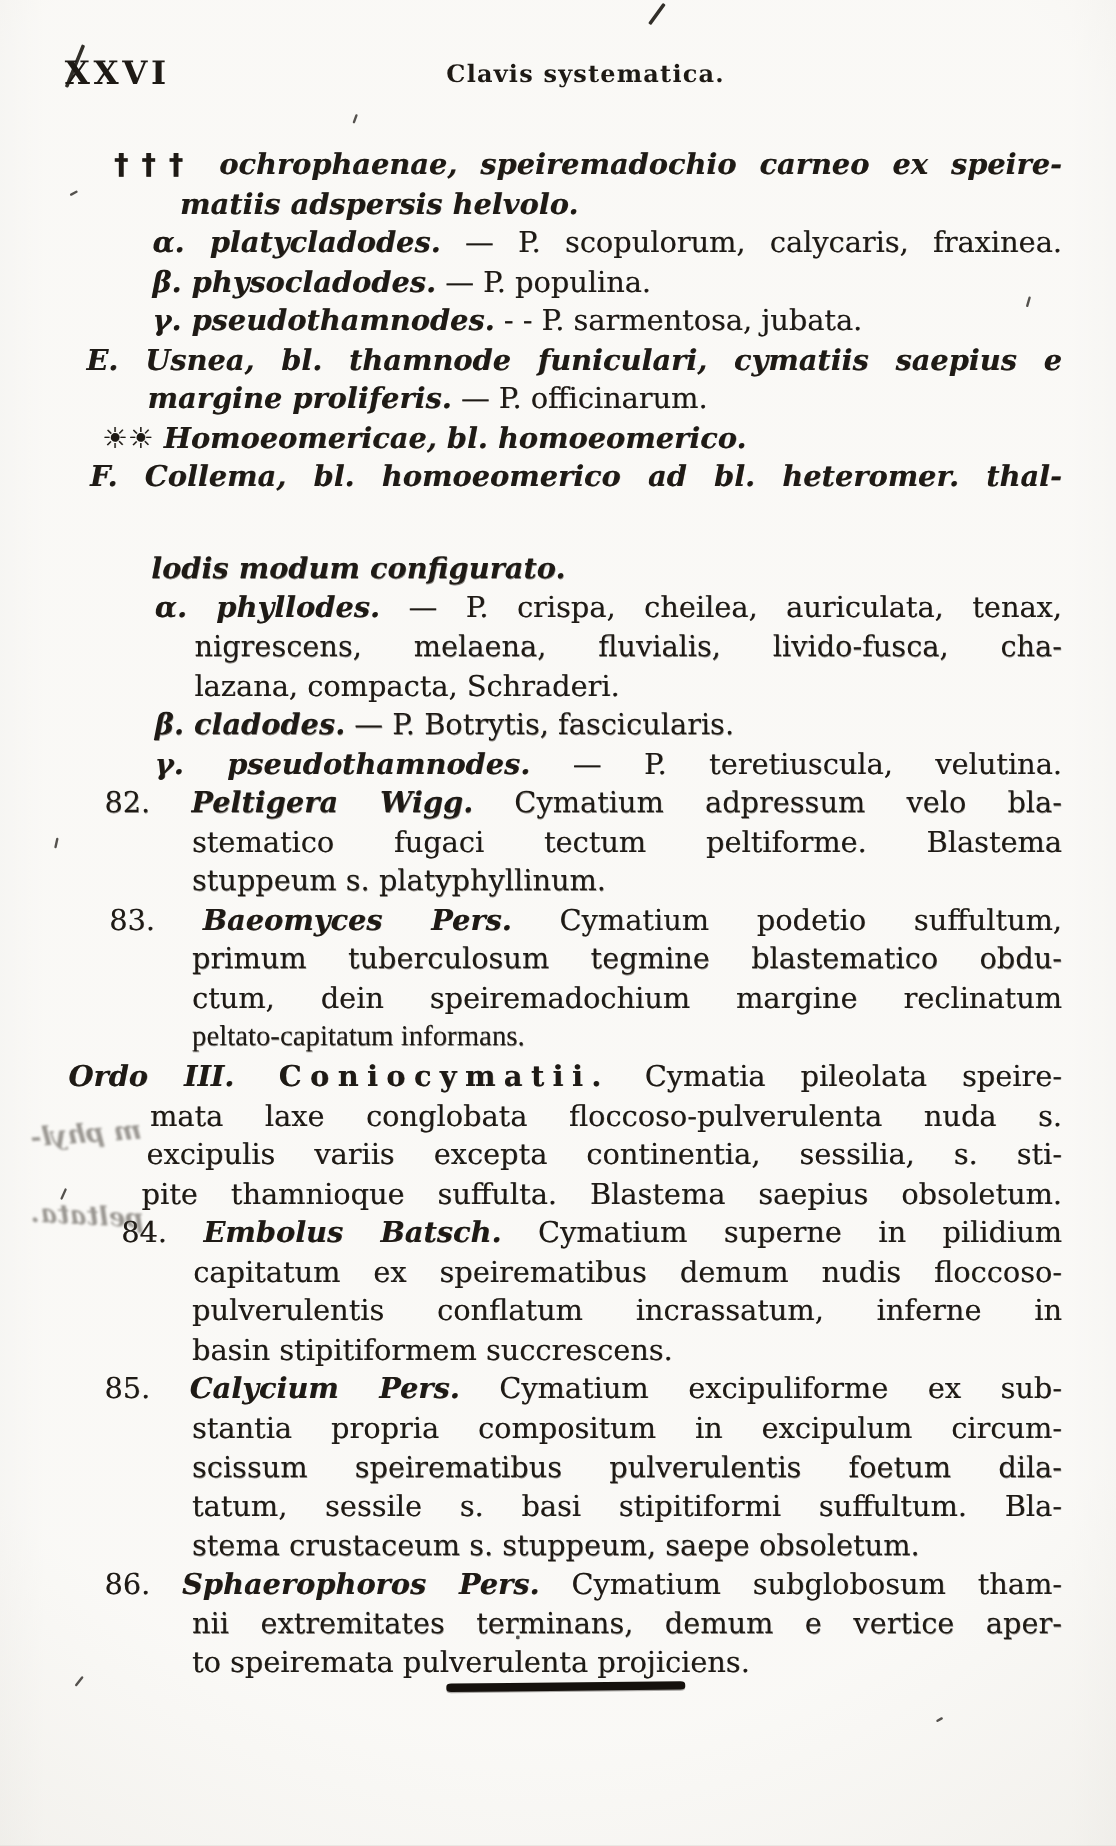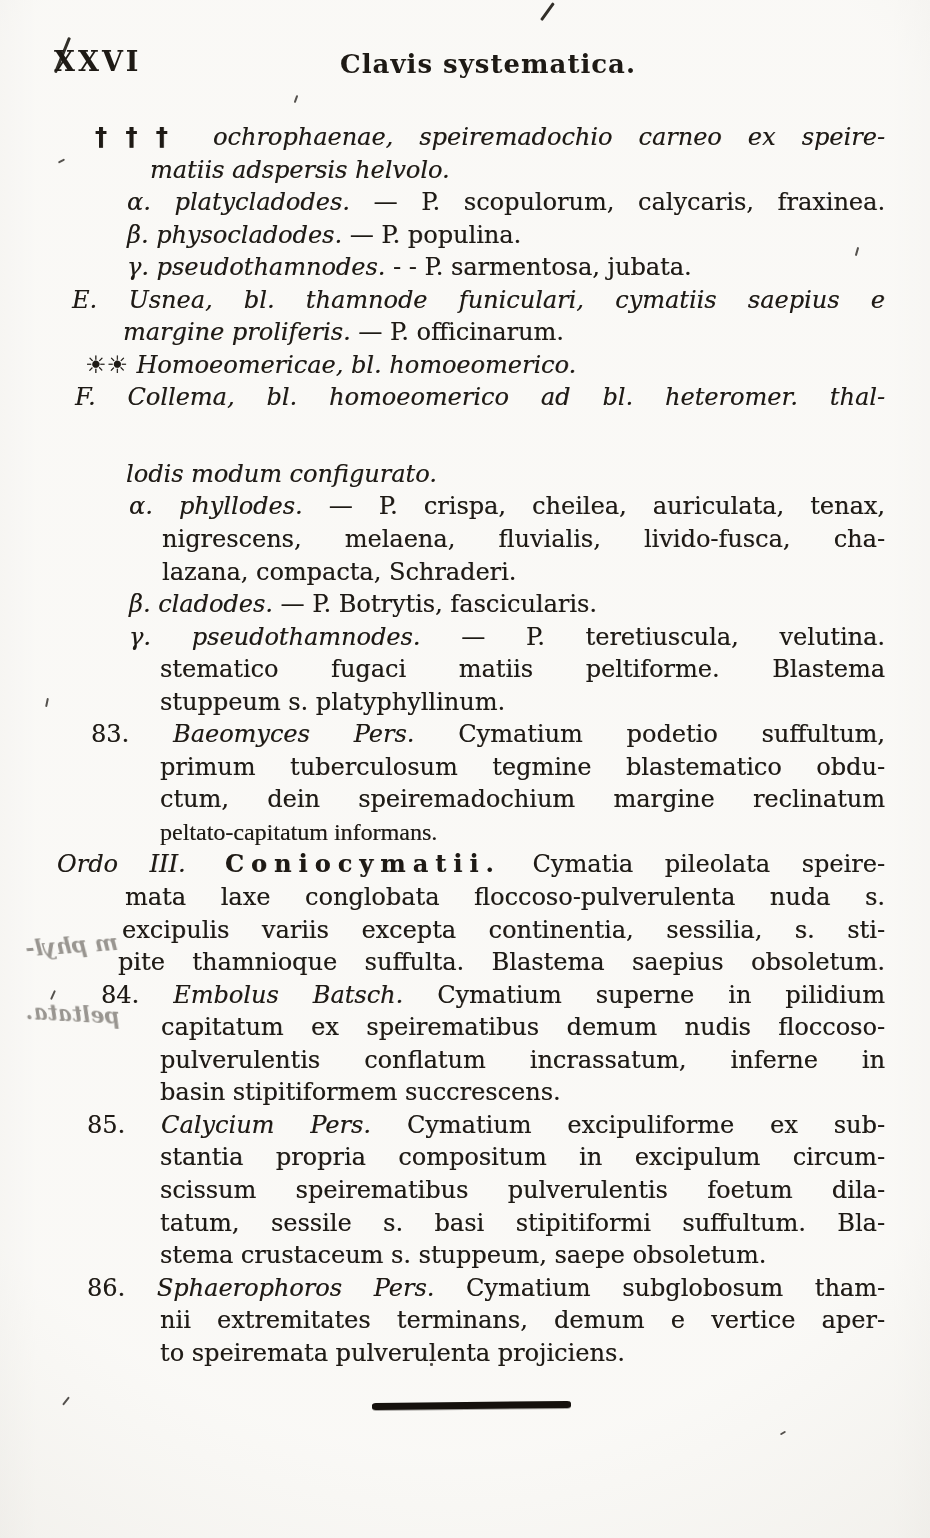--- a/index.html
+++ b/index.html
@@ -15,33 +15,33 @@
     color:#1e1a15;
     overflow:hidden;
   }
   .folio {
     position:absolute; left:54px; top:46px;
     font-size:27px; font-weight:bold; letter-spacing:3px;
   }
   .running-title {
     position:absolute; left:0; right:0; top:49px;
     text-align:center; padding-left:46px;
-    font-size:26px; font-weight:bold; letter-spacing:1px;
+    font-size:20px; font-weight:bold; letter-spacing:1px;
   }
   .text-block {
     position:absolute; left:57px; top:121px; width:828px;
     font-size:24px; line-height:32.55px;
   }
   .line {
     text-shadow:0.35px 0.4px 0.55px rgba(28,22,16,0.5);
     white-space:normal;
   }
   .line.j { text-align:justify; text-align-last:justify; }
   .seg-r { font-style:normal; }
-  .seg-i, .seg-bi { font-style:italic; font-weight:normal; }
+  .seg-i, .seg-bi { font-style:italic; font-weight:bold; }
   .seg-sp { letter-spacing:7px; font-weight:bold; }
   .seg-sym { font-family:"DejaVu Sans", sans-serif; font-weight:bold; }
   .end-rule {
     position:absolute; left:372px; top:1402px; width:199px; height:7px;
     background:#15110d; border-radius:4px/2.5px;
     transform:rotate(-0.6deg);
     box-shadow:0 1px 0 rgba(21,17,13,0.35);
   }
   .show-through {
     position:absolute;
@@ -70,21 +70,22 @@
       <div class="line j" style="padding-left: 15px;"><span class="seg-i">E. Usnea, bl. thamnode funiculari, cymatiis saepius e</span></div>
       <div class="line" style="padding-left: 66px;"><span class="seg-i">margine proliferis.</span><span class="seg-r"> — P. officinarum.</span></div>
       <div class="line" style="padding-left: 28px;"><span class="seg-sym">☀☀ </span><span class="seg-i">Homoeomericae, bl. homoeomerico.</span></div>
       <div class="line j" style="padding-left: 18px;"><span class="seg-i">F. Collema, bl. homoeomerico ad bl. heteromer. thal-</span></div>
       <div class="line" style="padding-left: 69px; margin-top: 44px;"><span class="seg-i">lodis modum configurato.</span></div>
       <div class="line j" style="padding-left: 72px;"><span class="seg-i">α. phyllodes.</span><span class="seg-r"> — P. crispa, cheilea, auriculata, tenax,</span></div>
       <div class="line j" style="padding-left: 105px;"><span class="seg-r">nigrescens, melaena, fluvialis, livido-fusca, cha-</span></div>
       <div class="line" style="padding-left: 105px;"><span class="seg-r">lazana, compacta, Schraderi.</span></div>
       <div class="line" style="padding-left: 72px;"><span class="seg-i">β. cladodes.</span><span class="seg-r"> — P. Botrytis, fascicularis.</span></div>
       <div class="line j" style="padding-left: 72px;"><span class="seg-i">γ. pseudothamnodes.</span><span class="seg-r"> — P. teretiuscula, velutina.</span></div>
-      <div class="line j" style="padding-left: 103px;"><span class="seg-r">stematico fugaci matiis peltiforme.  Blastema</span></div>
+      <div class="line j" style="padding-left: 30px;"><span class="seg-r">82. </span><span class="seg-i">Peltigera Wigg.</span><span class="seg-r"> Cymatium adpressum velo bla-</span></div>
+      <div class="line j" style="padding-left: 103px;"><span class="seg-r">stematico fugaci tectum peltiforme.  Blastema</span></div>
       <div class="line" style="padding-left: 103px;"><span class="seg-r">stuppeum s. platyphyllinum.</span></div>
       <div class="line j" style="padding-left: 34px;"><span class="seg-r">83. </span><span class="seg-i">Baeomyces Pers.</span><span class="seg-r"> Cymatium podetio suffultum,</span></div>
       <div class="line j" style="padding-left: 103px;"><span class="seg-r">primum tuberculosum tegmine blastematico obdu-</span></div>
       <div class="line j" style="padding-left: 103px;"><span class="seg-r">ctum, dein speiremadochium margine reclinatum</span></div>
       <div class="line" style="padding-left: 103px; font-family: Liberation Serif, serif;"><span class="seg-r">peltato-capitatum informans.</span></div>
       <div class="line j" style="padding-left: 0px;"><span class="seg-bi">Ordo III.</span><span class="seg-sp"> Coniocymatii.</span><span class="seg-r"> Cymatia pileolata speire-</span></div>
       <div class="line j" style="padding-left: 68px;"><span class="seg-r">mata laxe conglobata floccoso-pulverulenta nuda s.</span></div>
       <div class="line j" style="padding-left: 65px;"><span class="seg-r">excipulis variis excepta continentia, sessilia, s. sti-</span></div>
       <div class="line j" style="padding-left: 61px;"><span class="seg-r">pite thamnioque suffulta. Blastema saepius obsoletum.</span></div>
       <div class="line j" style="padding-left: 44px;"><span class="seg-r">84. </span><span class="seg-i">Embolus Batsch.</span><span class="seg-r"> Cymatium superne in pilidium</span></div>

